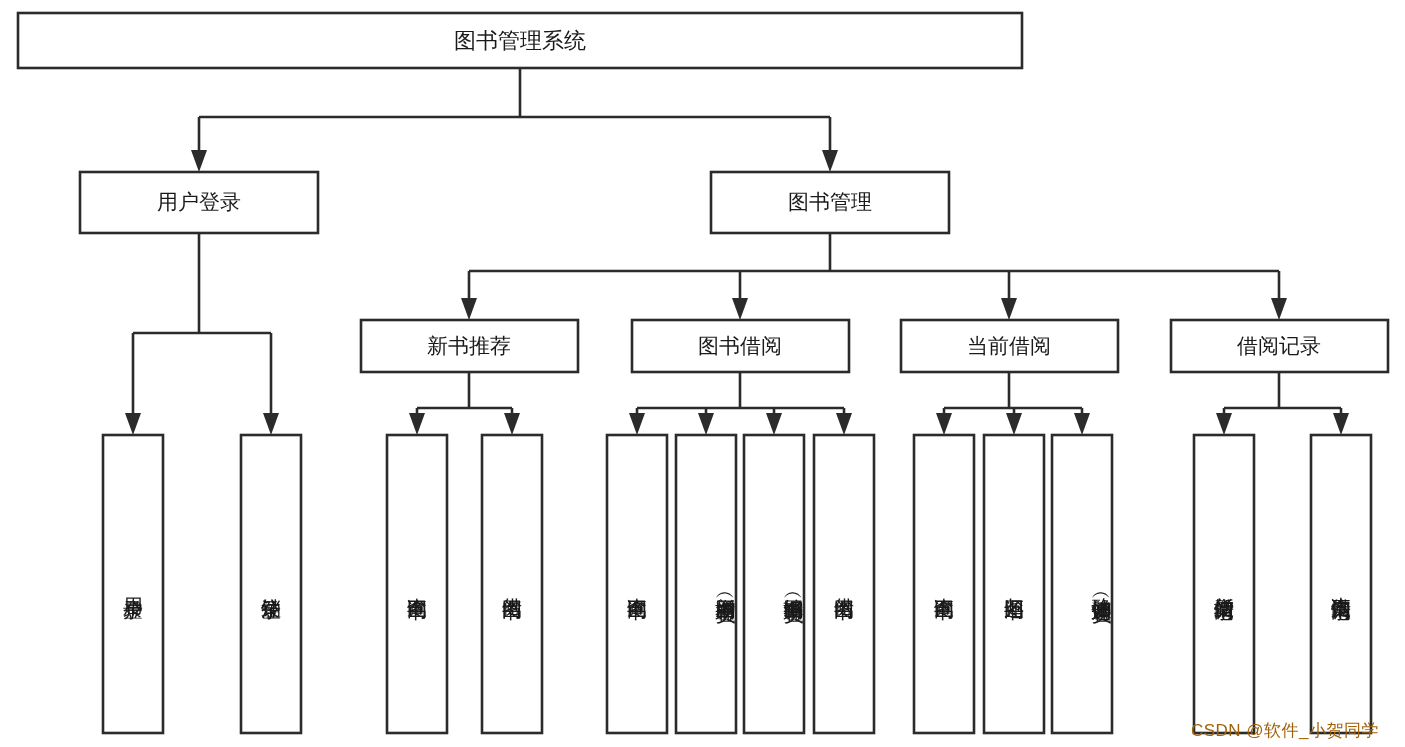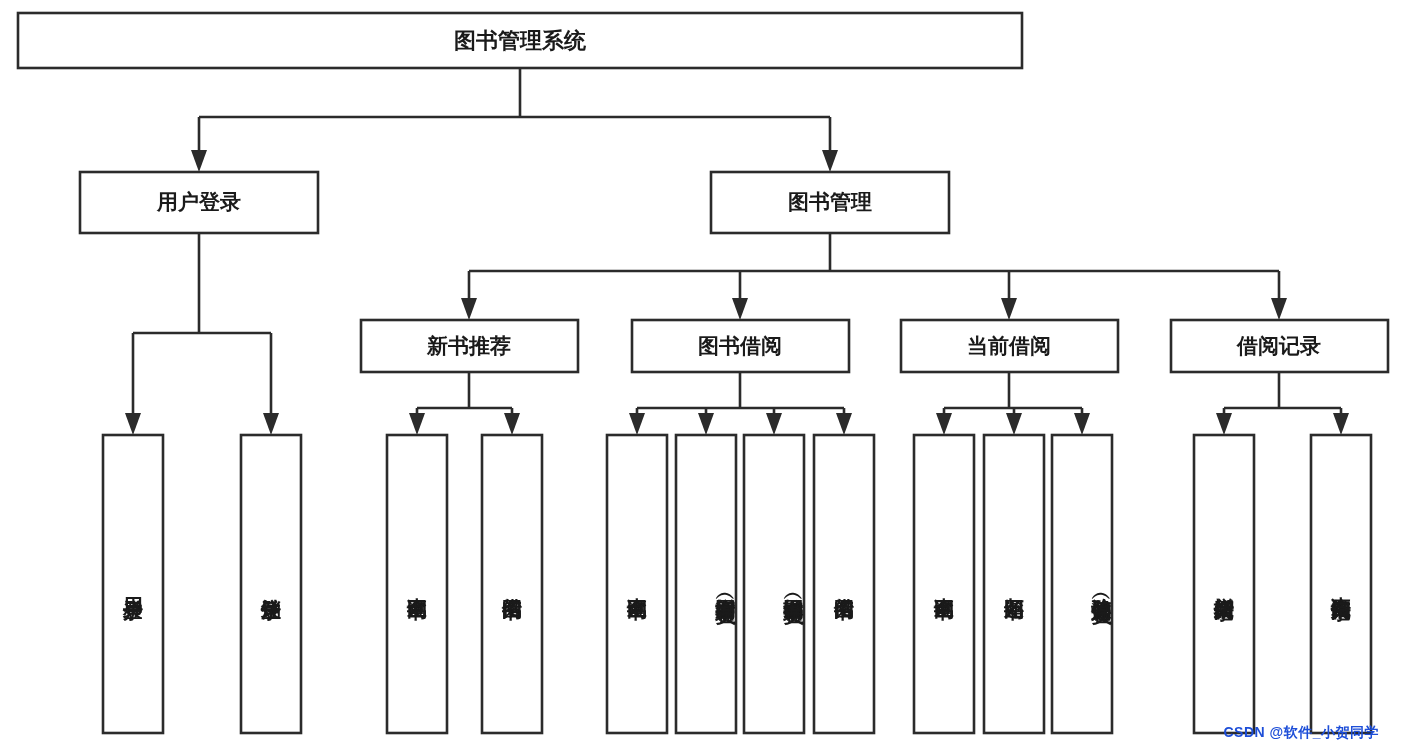--- a/index.html
+++ b/index.html
@@ -12,21 +12,20 @@
     width: 1405px;
     height: 747px;
     font-family: "Liberation Sans", "DejaVu Sans", sans-serif;
     overflow: hidden;
   }
   #diagram-root {
     position: relative;
     width: 1387px;
     height: 747px;
     background: #ffffff;
-    font-weight: bold;
   }
   svg.diagram-canvas {
     position: absolute;
     left: 0;
     top: 0;
     width: 1405px;
     height: 747px;
     display: block;
   }
   .node-box {
@@ -66,22 +65,22 @@
     letter-spacing: 1px;
     white-space: nowrap;
     text-align: center;
     pointer-events: none;
   }
   .watermark {
     position: absolute;
     right: 8px;
     bottom: 5px;
     font-family: "Liberation Sans", "DejaVu Sans", sans-serif;
-    font-size: 14px;
-    color: #1d4ed8;
+    font-size: 17px;
+    color: #a16207;
     white-space: nowrap;
     letter-spacing: 0.5px;
   }
 </style>
 </head>
 <body>
 
 <div id="diagram-root">
 
   <svg class="diagram-canvas" viewBox="0 0 1405 747" xmlns="http://www.w3.org/2000/svg">

